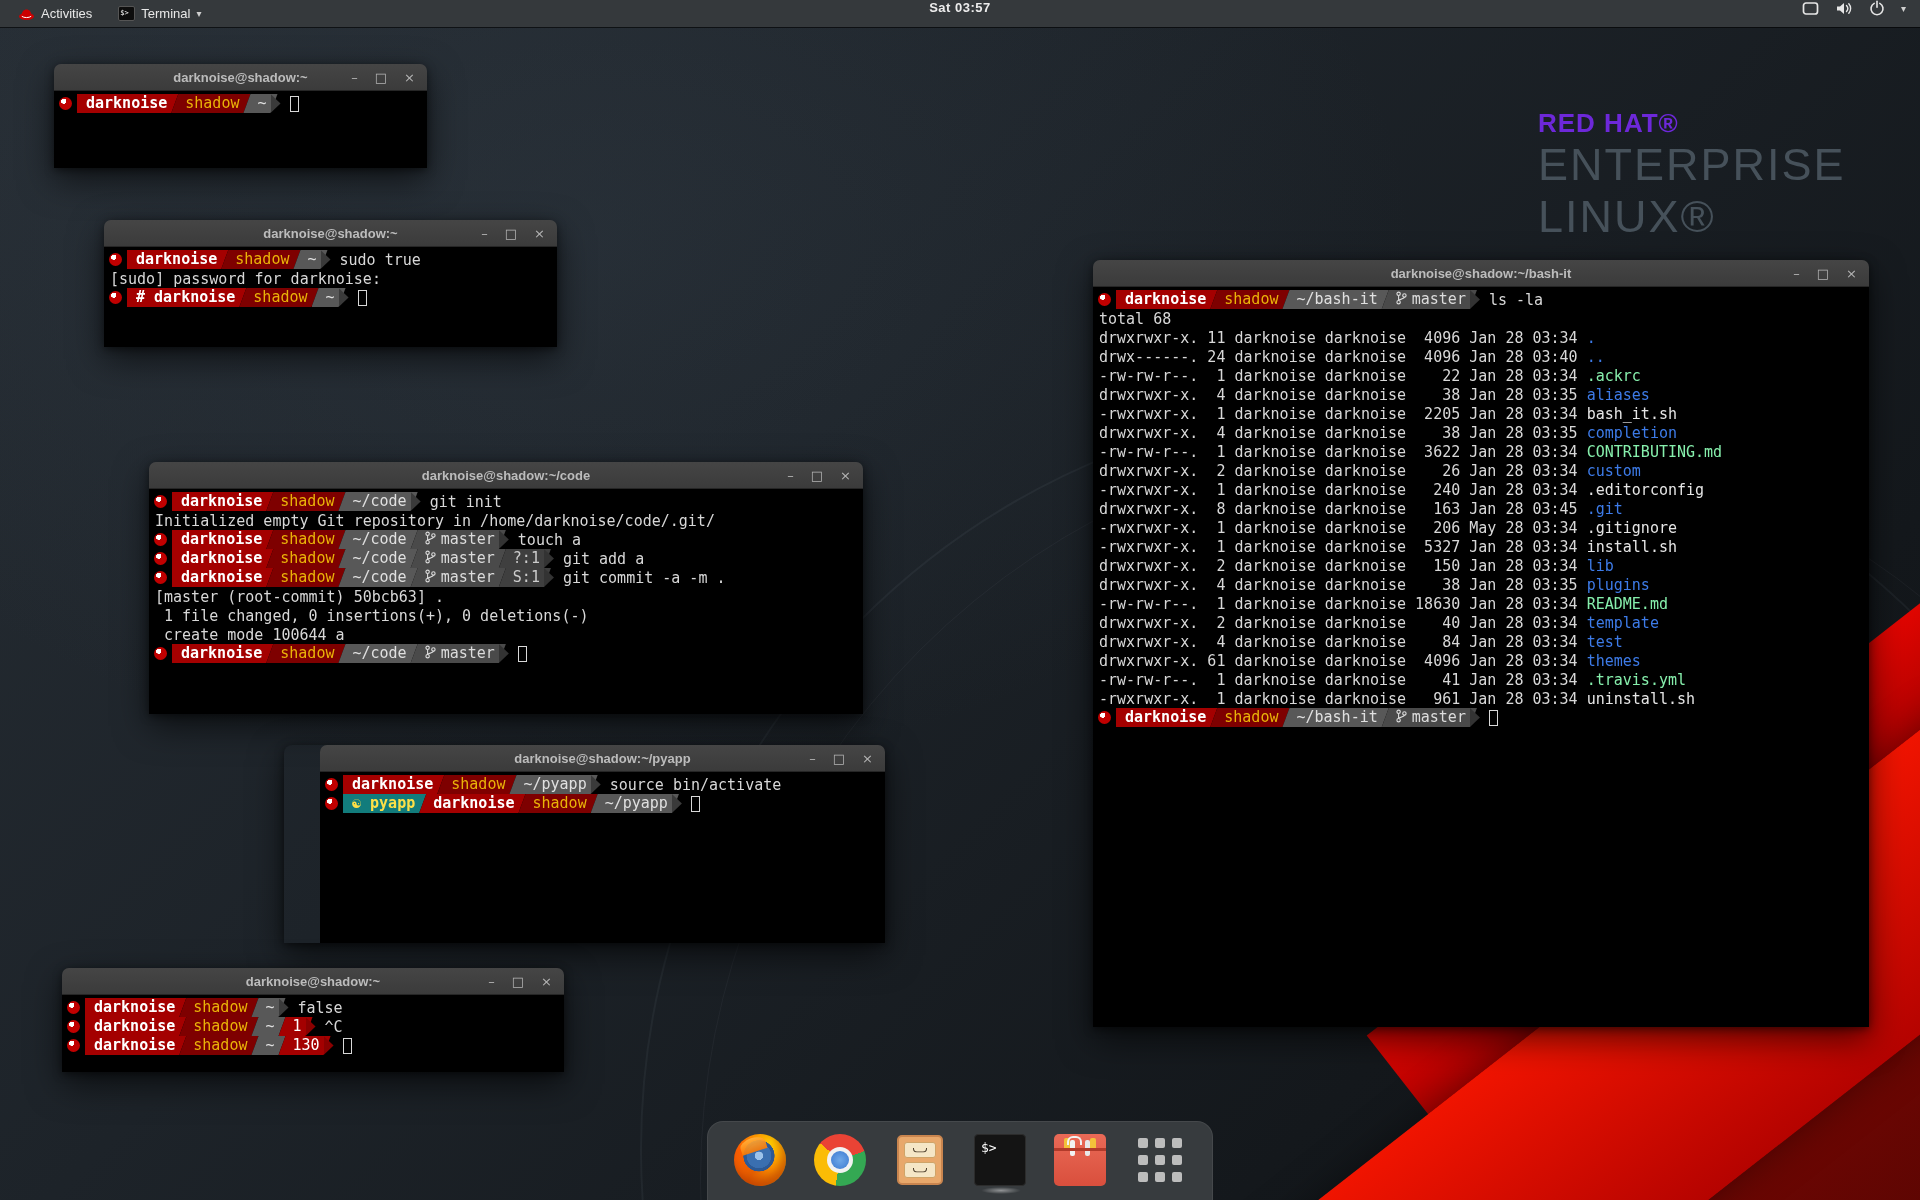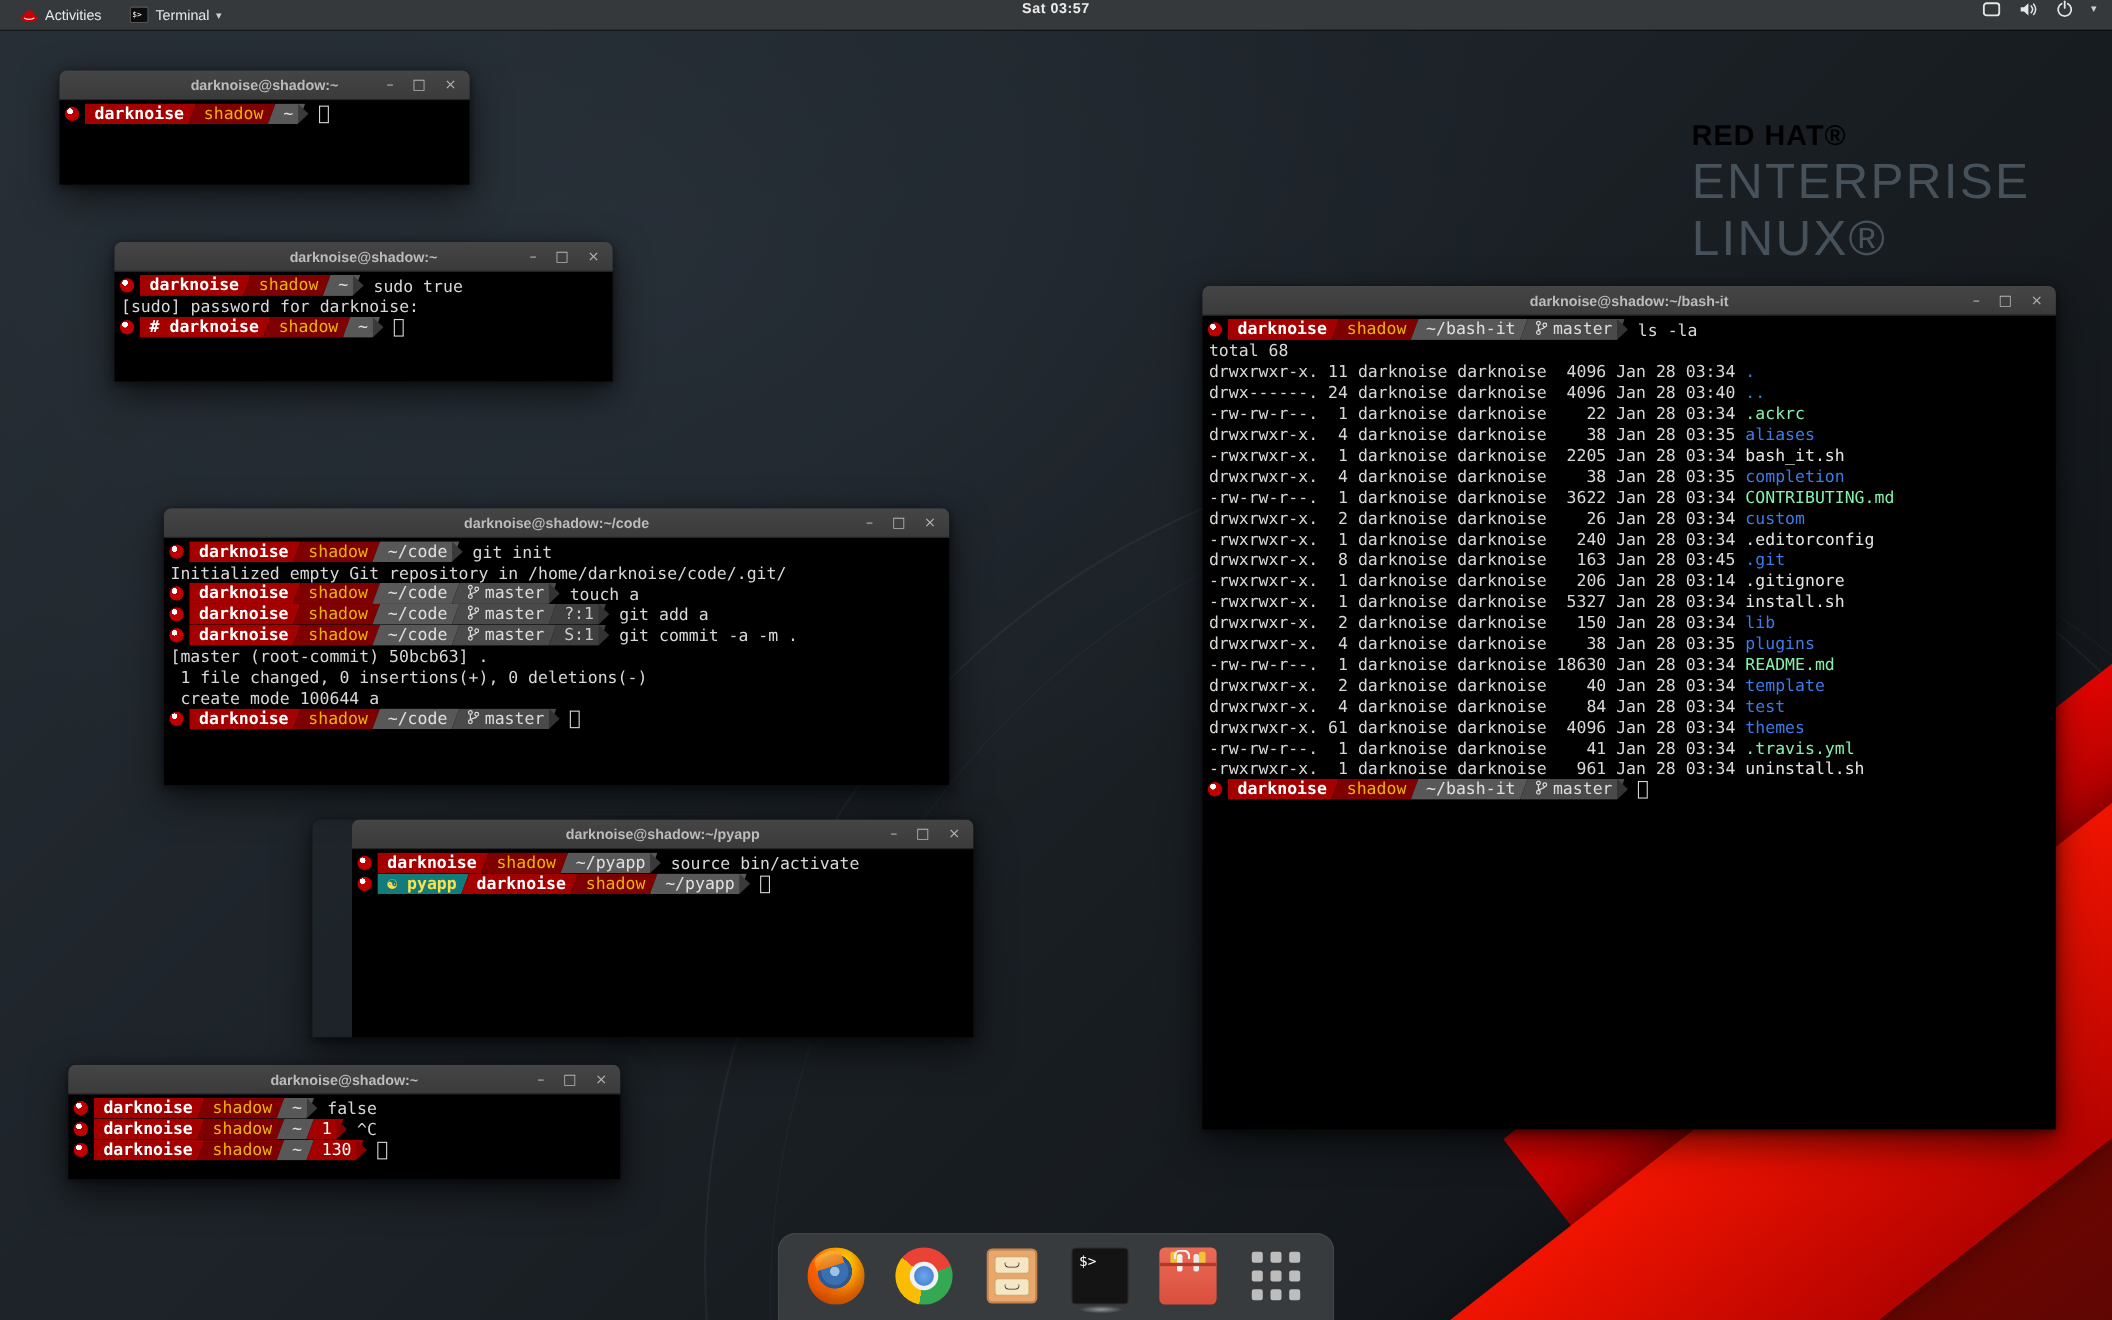--- a/index.html
+++ b/index.html
@@ -22,21 +22,21 @@
              background:linear-gradient(#7c0703,#560502); }
   #r-bright1 { width:1100px; height:240px; right:-220px; bottom:-60px; transform:rotate(-38deg);
              background:linear-gradient(#f01400,#b50300); box-shadow:0 0 40px rgba(0,0,0,.4); }
   #r-bright2 { width:760px; height:110px; right:-160px; bottom:300px; transform:rotate(-38deg);
              background:linear-gradient(#e00500,#a90200); }
   #r-dark2 { width:600px; height:70px; right:-200px; bottom:430px; transform:rotate(-38deg);
              background:#5e0a06; }
 
   
   #branding { position:absolute; left:1538px; top:108px; z-index:1; color:#4c575f; }
-  #branding .b1 { font-size:26px; font-weight:bold; letter-spacing:1px; color:#000000; }
+  #branding .b1 { font-size:26px; font-weight:bold; letter-spacing:1px; color:#6d28d9; }
   #branding .b2, #branding .b3 { font-size:45px; font-weight:300; letter-spacing:2px; color:#46515a; line-height:1.15; }
 
   
   #topbar { position:absolute; left:0; top:0; width:1920px; height:27px; background:#35393c;
             display:flex; align-items:flex-start; z-index:50; color:#e8e8e8; font-size:13px;
             box-shadow:0 1px 0 rgba(0,0,0,.6); }
   .tb-left { display:flex; align-items:center; gap:6px; padding-left:8px; }
   .tb-btn { display:flex; align-items:center; gap:6px; padding:0 10px; height:27px; cursor:pointer; }
   .hat-svg { width:17px; height:14px; }
   .appicon { width:17px; height:15px; background:#0d0d0d; border:1px solid #555; border-radius:2px;
@@ -307,21 +307,21 @@
       <div class="tline"><span class="out">drwxrwxr-x. 11 darknoise darknoise  4096 Jan 28 03:34 </span><span class="fn-dir">.</span></div>
       <div class="tline"><span class="out">drwx------. 24 darknoise darknoise  4096 Jan 28 03:40 </span><span class="fn-dir">..</span></div>
       <div class="tline"><span class="out">-rw-rw-r--.  1 darknoise darknoise    22 Jan 28 03:34 </span><span class="fn-plain">.ackrc</span></div>
       <div class="tline"><span class="out">drwxrwxr-x.  4 darknoise darknoise    38 Jan 28 03:35 </span><span class="fn-dir">aliases</span></div>
       <div class="tline"><span class="out">-rwxrwxr-x.  1 darknoise darknoise  2205 Jan 28 03:34 </span><span class="fn-exec">bash_it.sh</span></div>
       <div class="tline"><span class="out">drwxrwxr-x.  4 darknoise darknoise    38 Jan 28 03:35 </span><span class="fn-dir">completion</span></div>
       <div class="tline"><span class="out">-rw-rw-r--.  1 darknoise darknoise  3622 Jan 28 03:34 </span><span class="fn-plain">CONTRIBUTING.md</span></div>
       <div class="tline"><span class="out">drwxrwxr-x.  2 darknoise darknoise    26 Jan 28 03:34 </span><span class="fn-dir">custom</span></div>
       <div class="tline"><span class="out">-rwxrwxr-x.  1 darknoise darknoise   240 Jan 28 03:34 </span><span class="fn-exec">.editorconfig</span></div>
       <div class="tline"><span class="out">drwxrwxr-x.  8 darknoise darknoise   163 Jan 28 03:45 </span><span class="fn-dir">.git</span></div>
-      <div class="tline"><span class="out">-rwxrwxr-x.  1 darknoise darknoise   206 Jan 28 03:14 </span><span class="fn-exec">.gitignore</span></div>
+      <div class="tline"><span class="out">-rwxrwxr-x.  1 darknoise darknoise   206 May 28 03:34 </span><span class="fn-exec">.gitignore</span></div>
       <div class="tline"><span class="out">-rwxrwxr-x.  1 darknoise darknoise  5327 Jan 28 03:34 </span><span class="fn-exec">install.sh</span></div>
       <div class="tline"><span class="out">drwxrwxr-x.  2 darknoise darknoise   150 Jan 28 03:34 </span><span class="fn-dir">lib</span></div>
       <div class="tline"><span class="out">drwxrwxr-x.  4 darknoise darknoise    38 Jan 28 03:35 </span><span class="fn-dir">plugins</span></div>
       <div class="tline"><span class="out">-rw-rw-r--.  1 darknoise darknoise 18630 Jan 28 03:34 </span><span class="fn-plain">README.md</span></div>
       <div class="tline"><span class="out">drwxrwxr-x.  2 darknoise darknoise    40 Jan 28 03:34 </span><span class="fn-dir">template</span></div>
       <div class="tline"><span class="out">drwxrwxr-x.  4 darknoise darknoise    84 Jan 28 03:34 </span><span class="fn-dir">test</span></div>
       <div class="tline"><span class="out">drwxrwxr-x. 61 darknoise darknoise  4096 Jan 28 03:34 </span><span class="fn-dir">themes</span></div>
       <div class="tline"><span class="out">-rw-rw-r--.  1 darknoise darknoise    41 Jan 28 03:34 </span><span class="fn-plain">.travis.yml</span></div>
       <div class="tline"><span class="out">-rwxrwxr-x.  1 darknoise darknoise   961 Jan 28 03:34 </span><span class="fn-exec">uninstall.sh</span></div>
       <div class="tline"><span class="hat"></span><span class="seg seg-user">darknoise</span><span class="seg seg-host">shadow</span><span class="seg seg-path">~/bash-it</span><span class="seg seg-branch"><svg width="11" height="14" viewBox="0 0 11 14">

